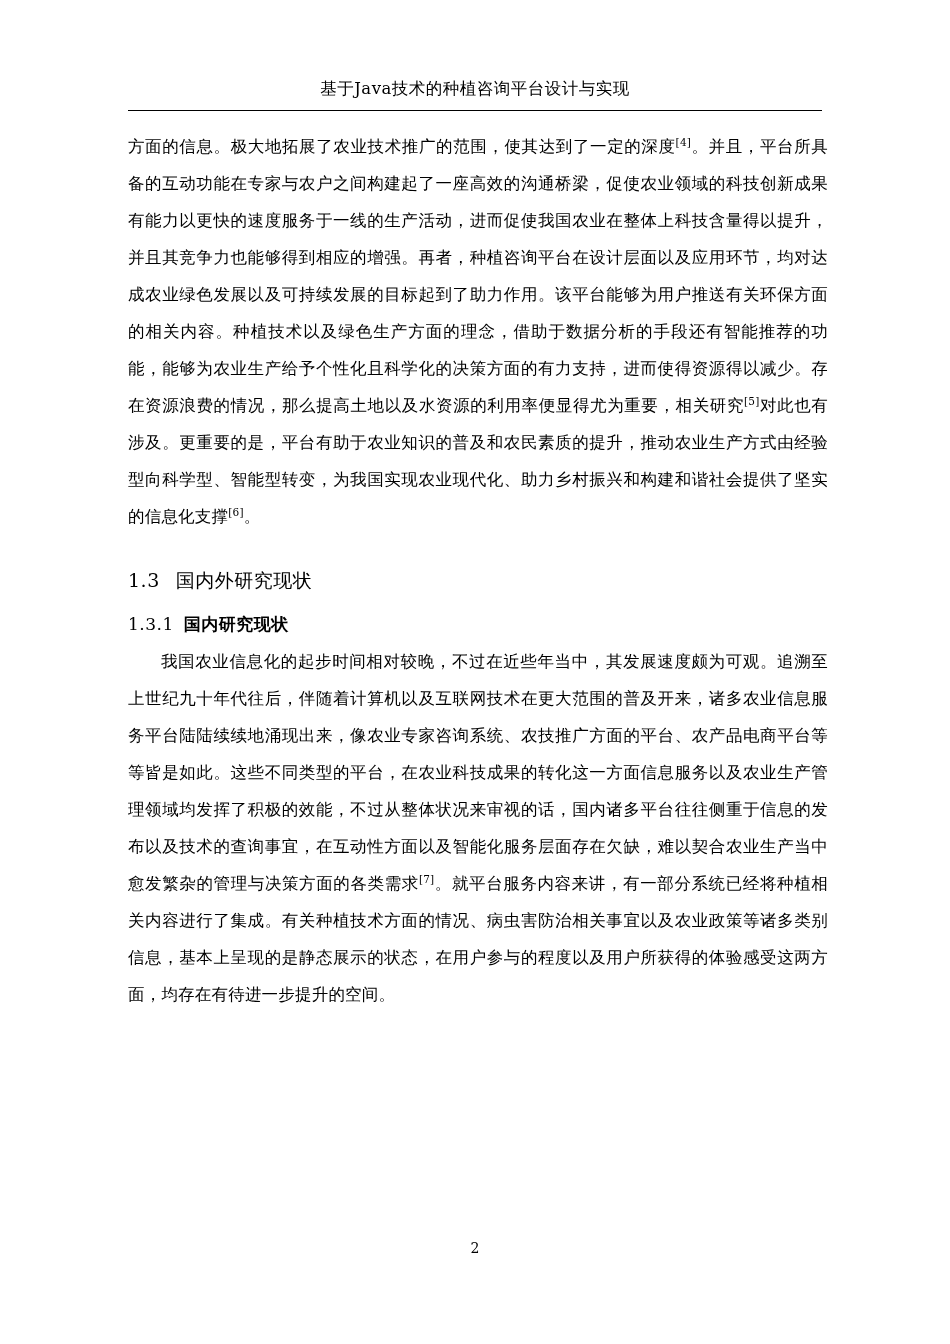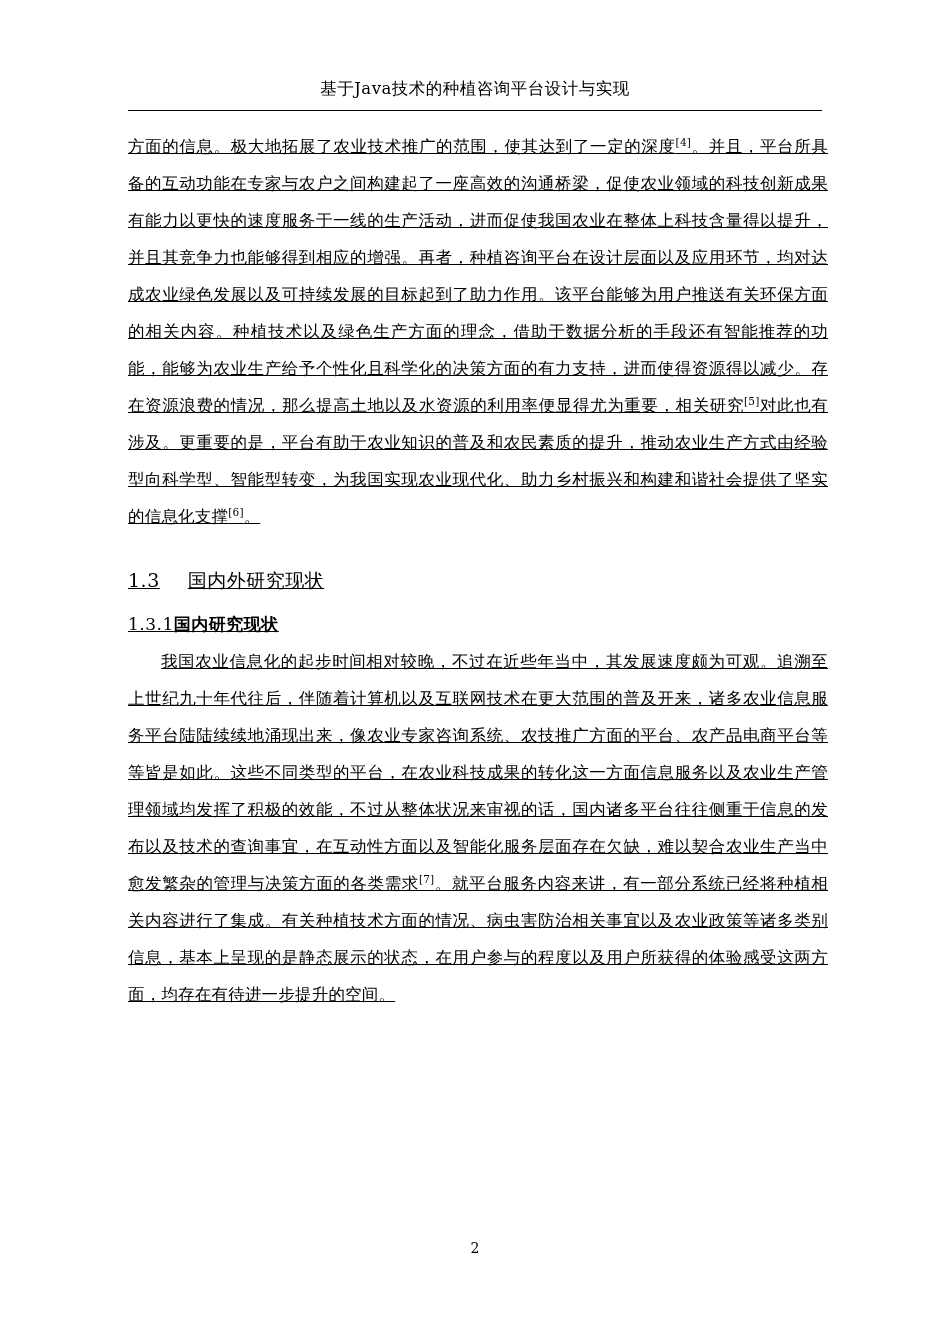--- a/index.html
+++ b/index.html
@@ -37,21 +37,20 @@
     left: 128px;
     width: 694px;
     height: 1px;
     background: #000000;
   }
   .content {
     position: absolute;
     top: 128px;
     left: 128px;
     width: 700px;
-    text-decoration: underline;
   }
   p.body-text {
     margin: 0 0 0 0;
     font-size: 16.5px;
     line-height: 37px;
     text-align: justify;
     text-justify: inter-ideograph;
     text-align-last: left;
     letter-spacing: 0.2px;
   }
@@ -64,31 +63,32 @@
     line-height: 0;
   }
   h2.heading-1 {
     font-size: 19px;
     font-weight: normal;
     margin: 30px 0 14px 0;
     line-height: 30px;
     letter-spacing: 0.5px;
   }
   h2.heading-1 .num {
-    margin-right: 28px;
+    margin-right: 16px;
   }
   h3.heading-2 {
     font-size: 17px;
     font-weight: bold;
     margin: 10px 0 4px 0;
     line-height: 30px;
     letter-spacing: 0.5px;
   }
   h3.heading-2 .num {
     font-weight: normal;
+    margin-right: 10px;
   }
   .footer {
     position: absolute;
     top: 1240px;
     left: 128px;
     width: 694px;
     text-align: center;
     font-size: 14px;
   }
 </style>

